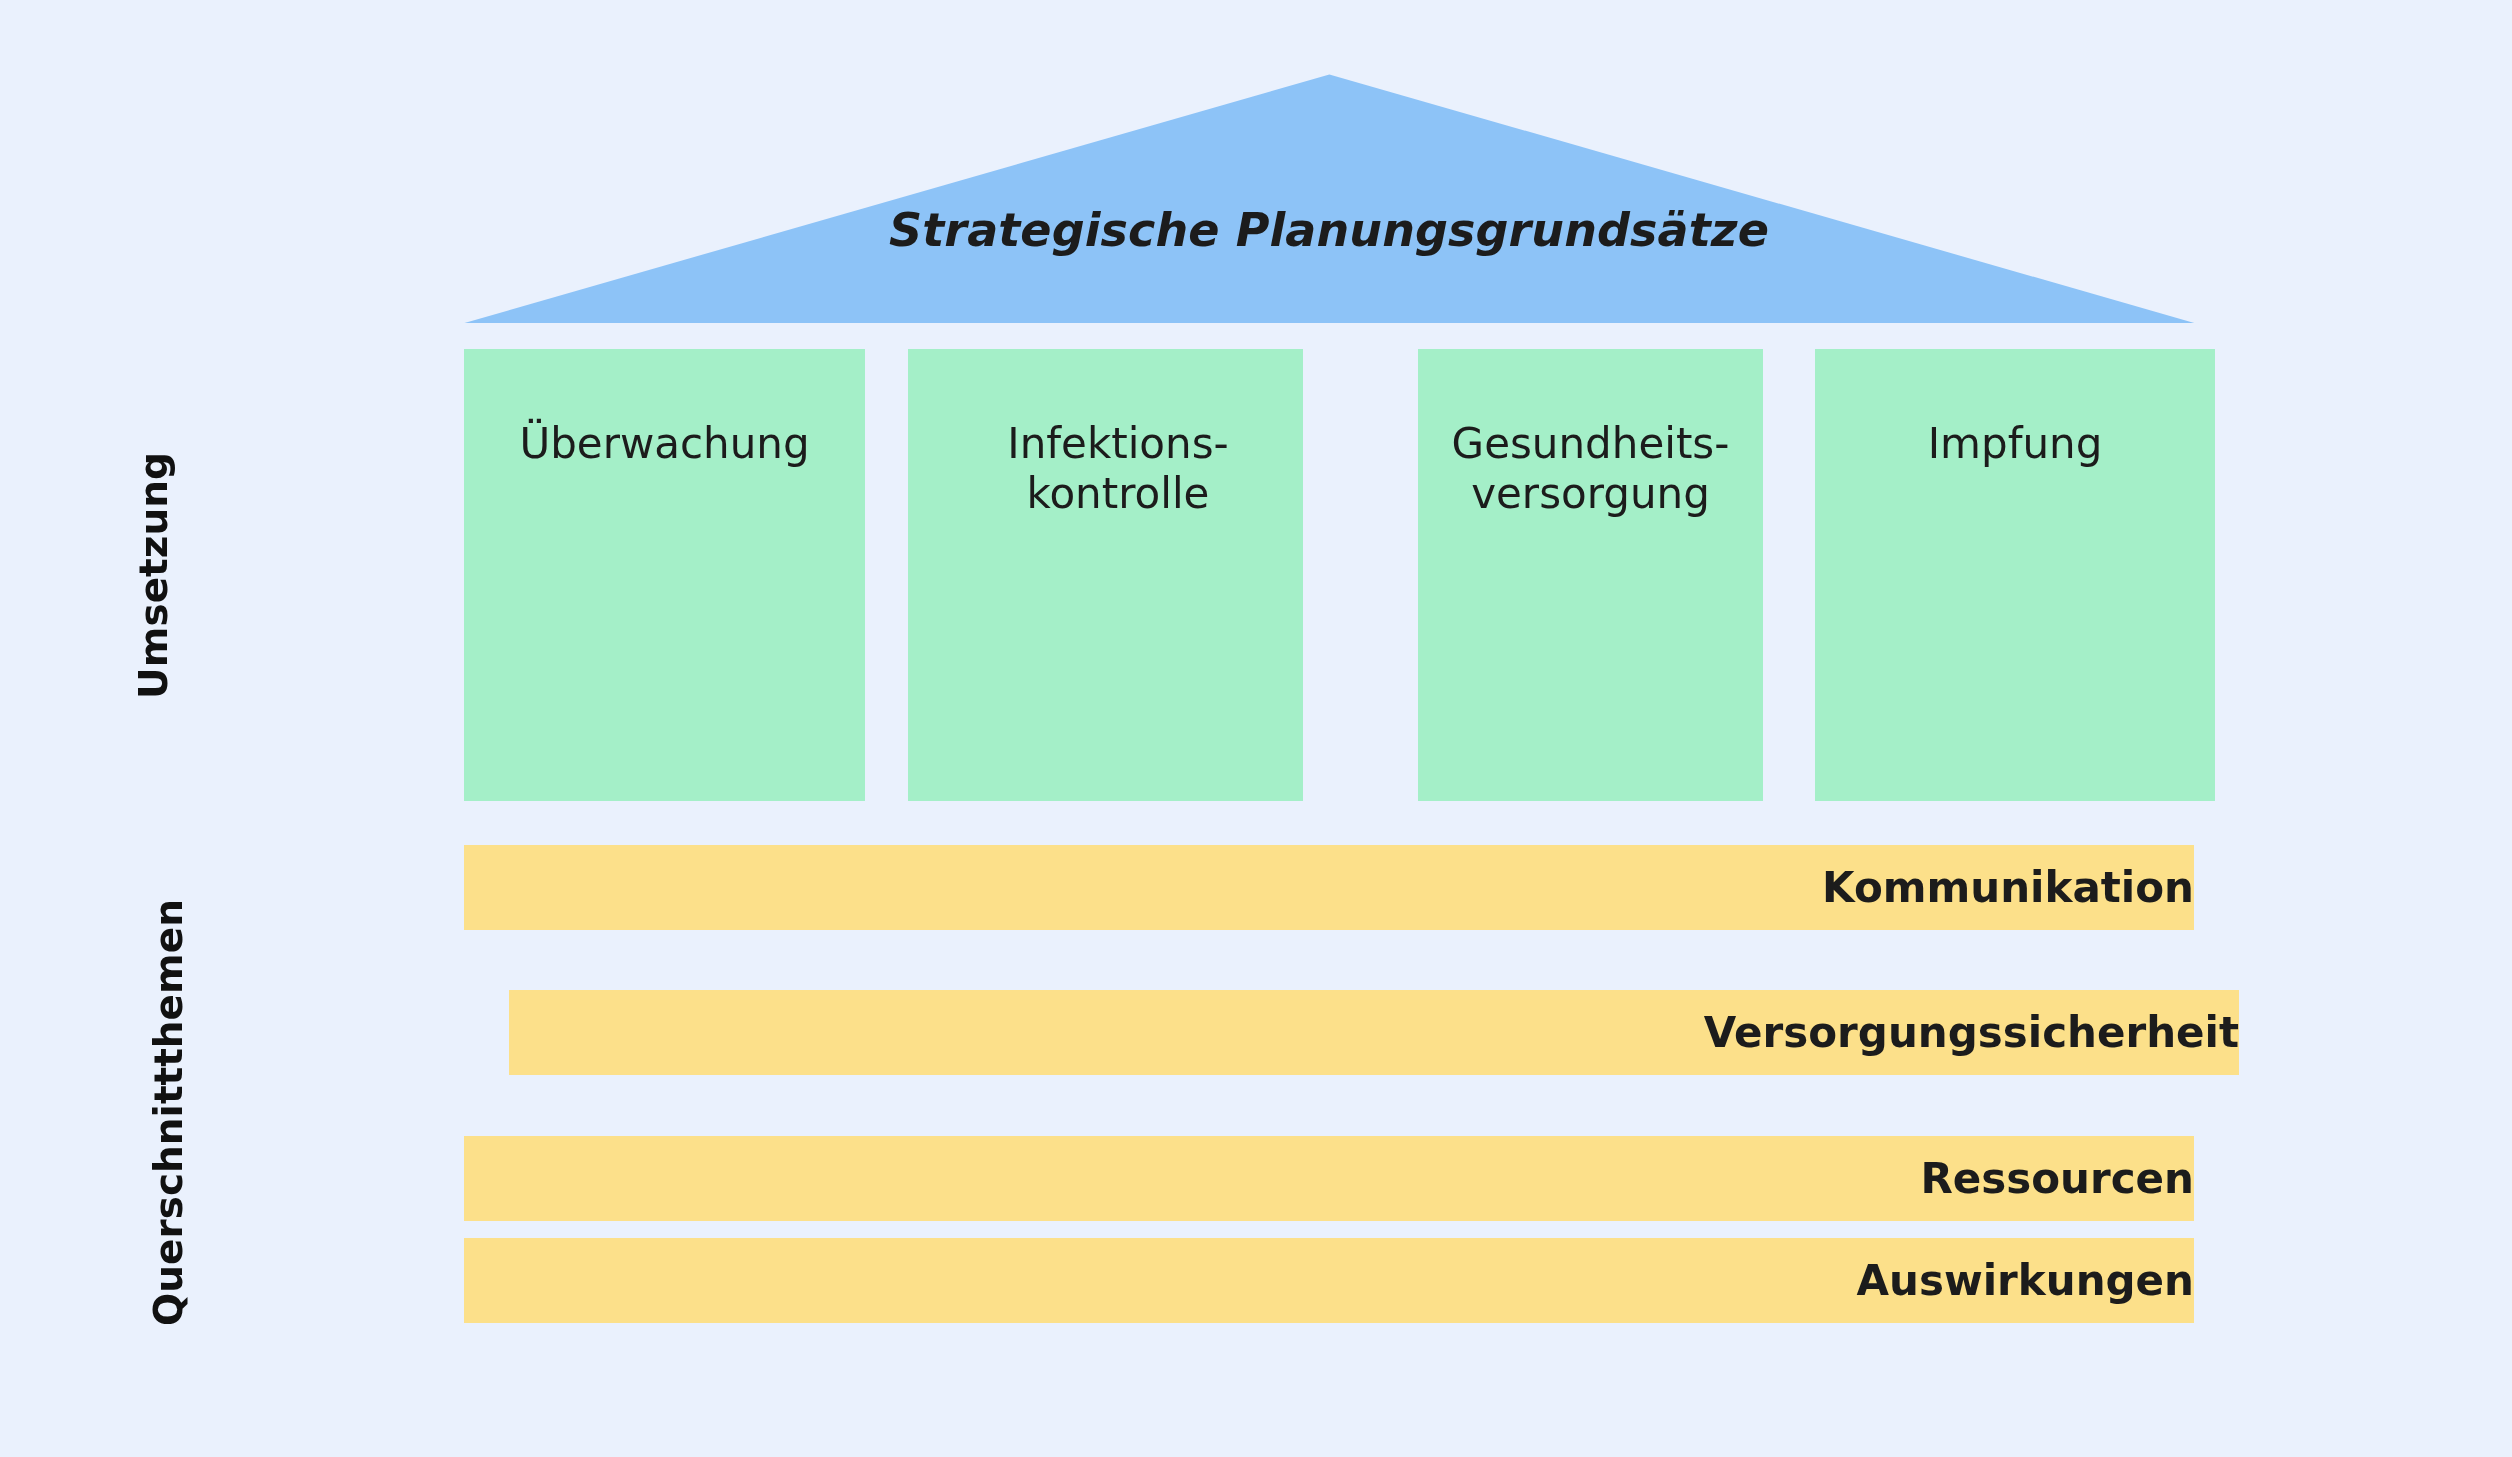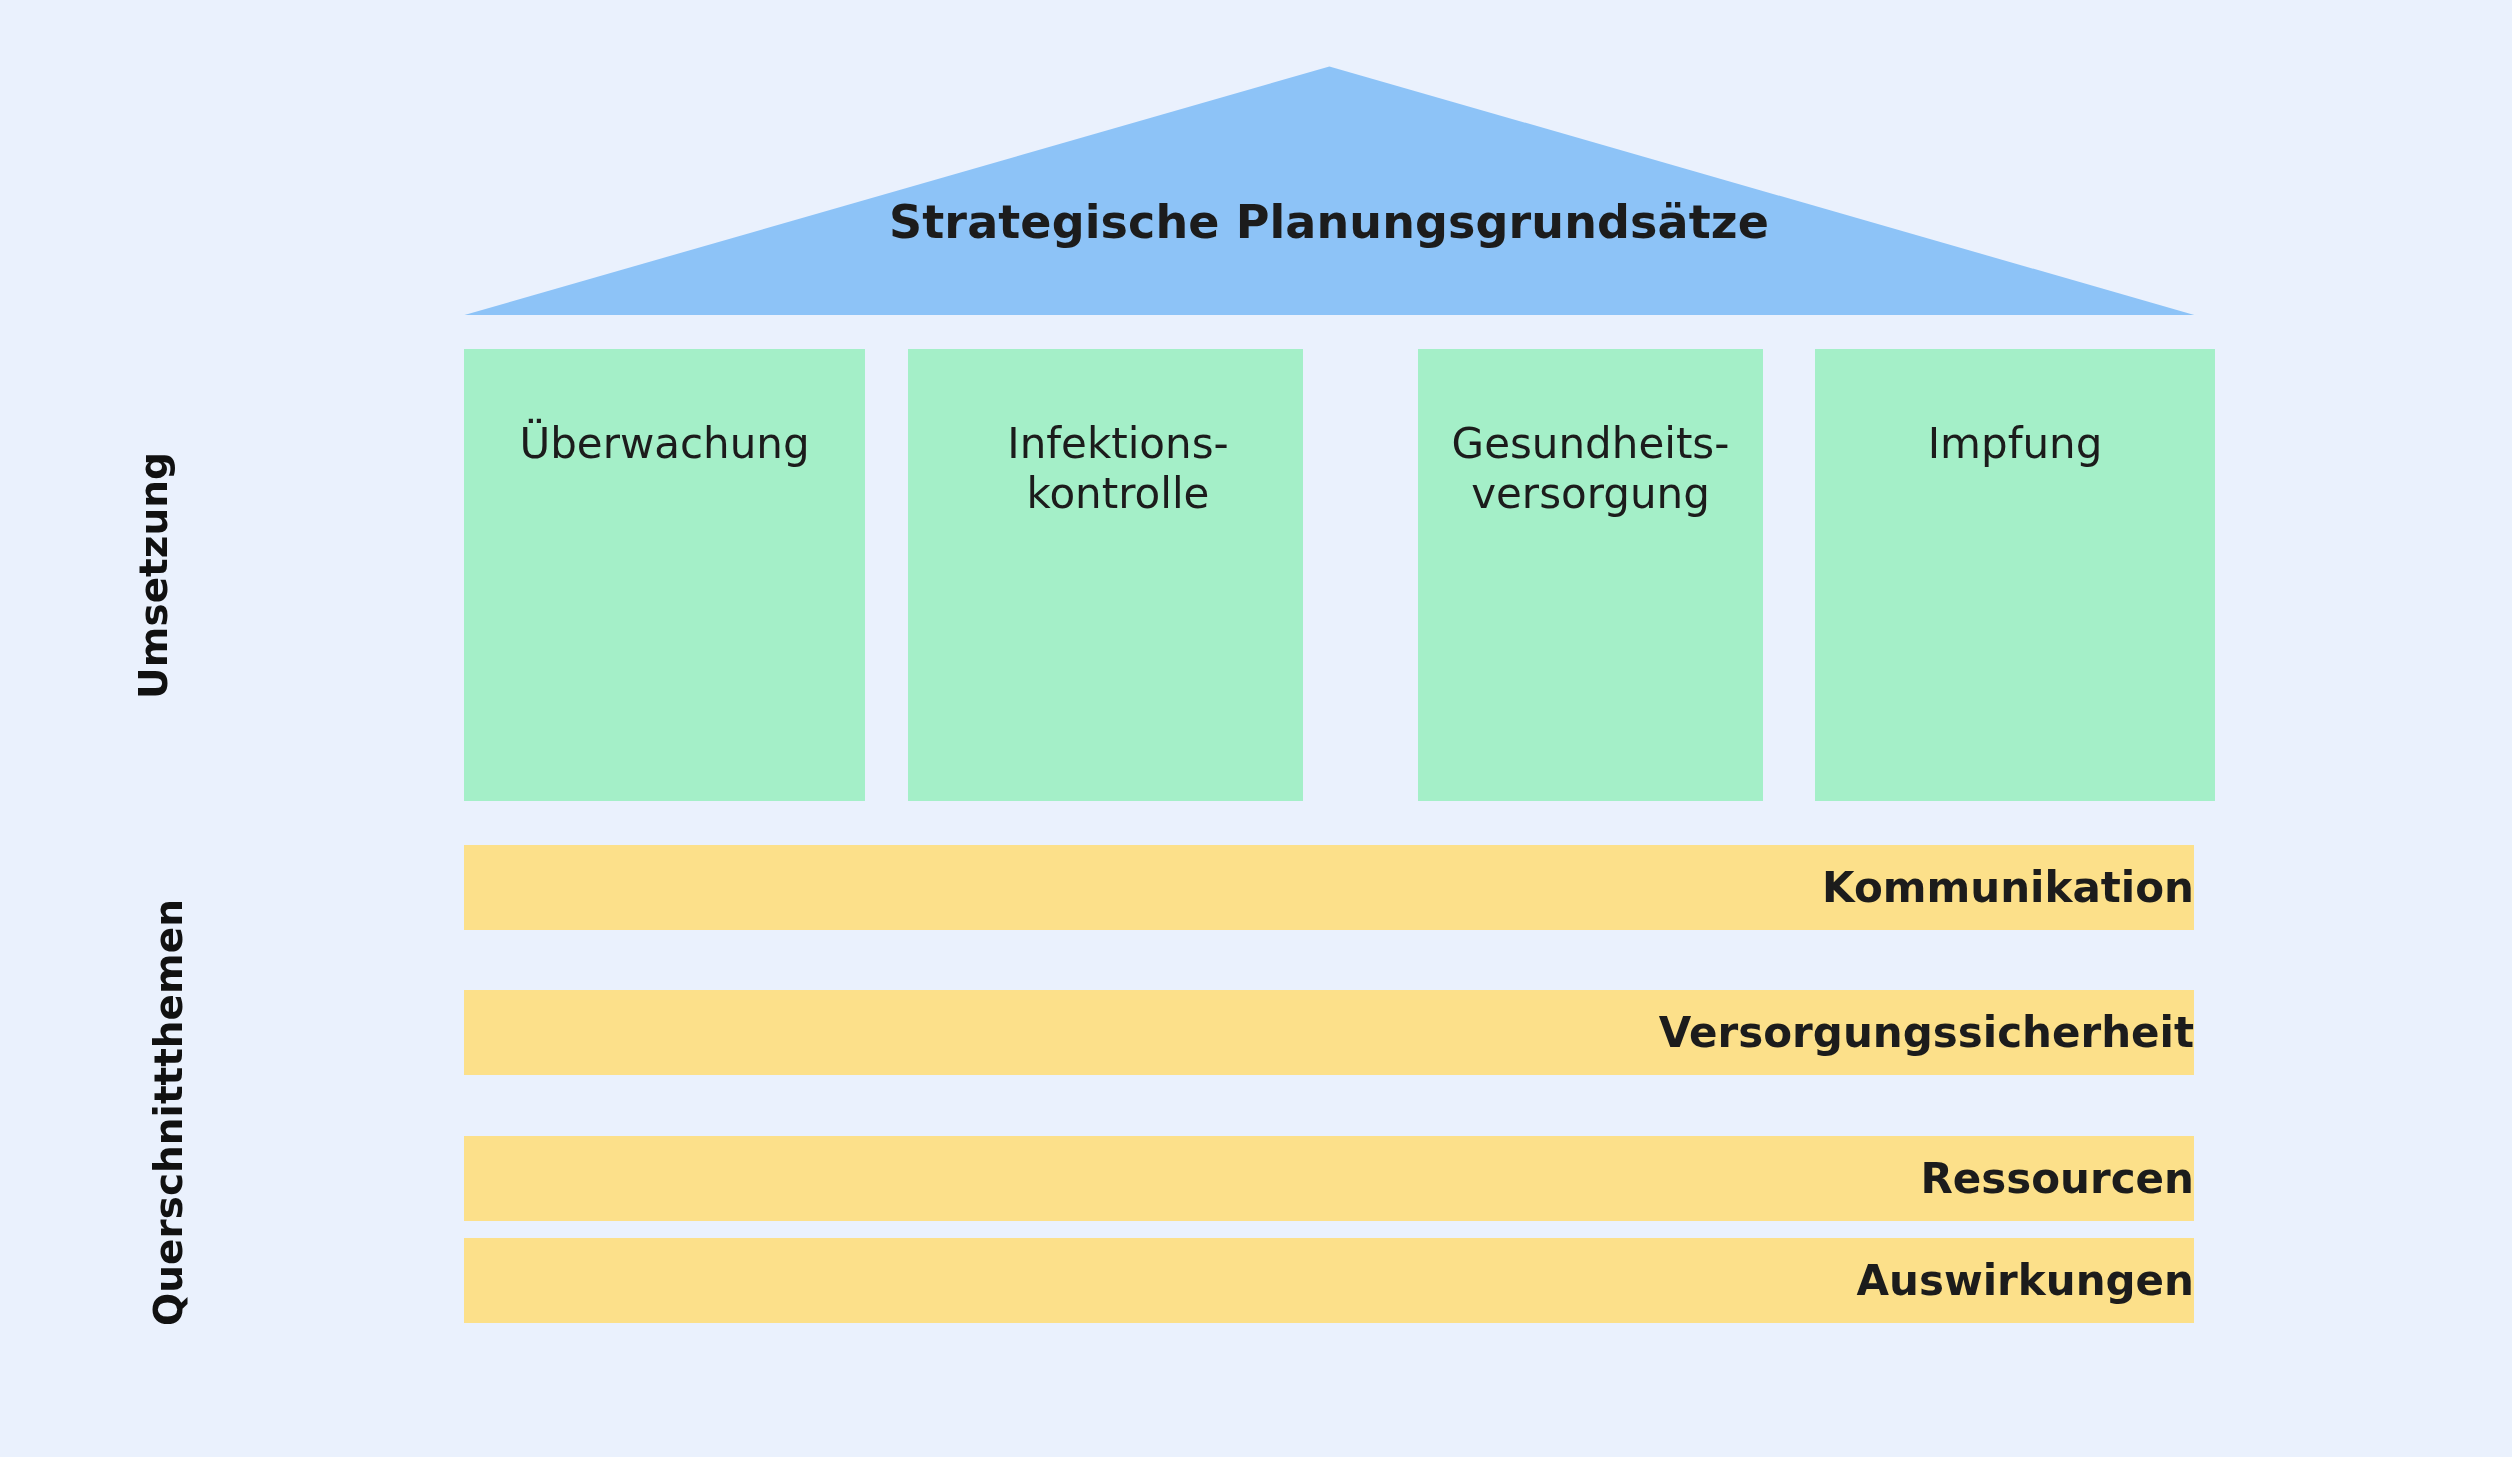--- a/index.html
+++ b/index.html
@@ -17,23 +17,24 @@
     position: relative;
     width: 2512px;
     height: 1458px;
     background: #eaf1fd;
   }
 
   
   #roof-wrap {
     position: absolute;
     left: 0;
-    top: 8px;
+    top: 16px;
     width: 2512px;
     height: 322px;
+    font-style: italic;
   }
   #roof-svg {
     position: absolute;
     left: 0;
     top: 0;
     display: block;
   }
   #roof-label {
     position: absolute;
     left: 464px;
@@ -109,21 +110,21 @@
     align-items: center;
     justify-content: flex-end;
   }
   .crossbar-label {
     font-size: 42px;
     font-weight: bold;
     color: #1c1c1c;
     line-height: 1;
   }
   #crossbar-0 { top: 845px; }
-  #crossbar-1 { top: 990px; }
+  #crossbar-1 { top: 990px; margin-left: 45px; }
   #crossbar-2 { top: 1136px; }
   #crossbar-3 { top: 1238px; }
 </style>
 </head>
 <body>
 
 <div id="diagram">
 
   <div id="roof-wrap">
     <svg id="roof-svg" width="2512" height="322" viewBox="0 0 3354 430">

